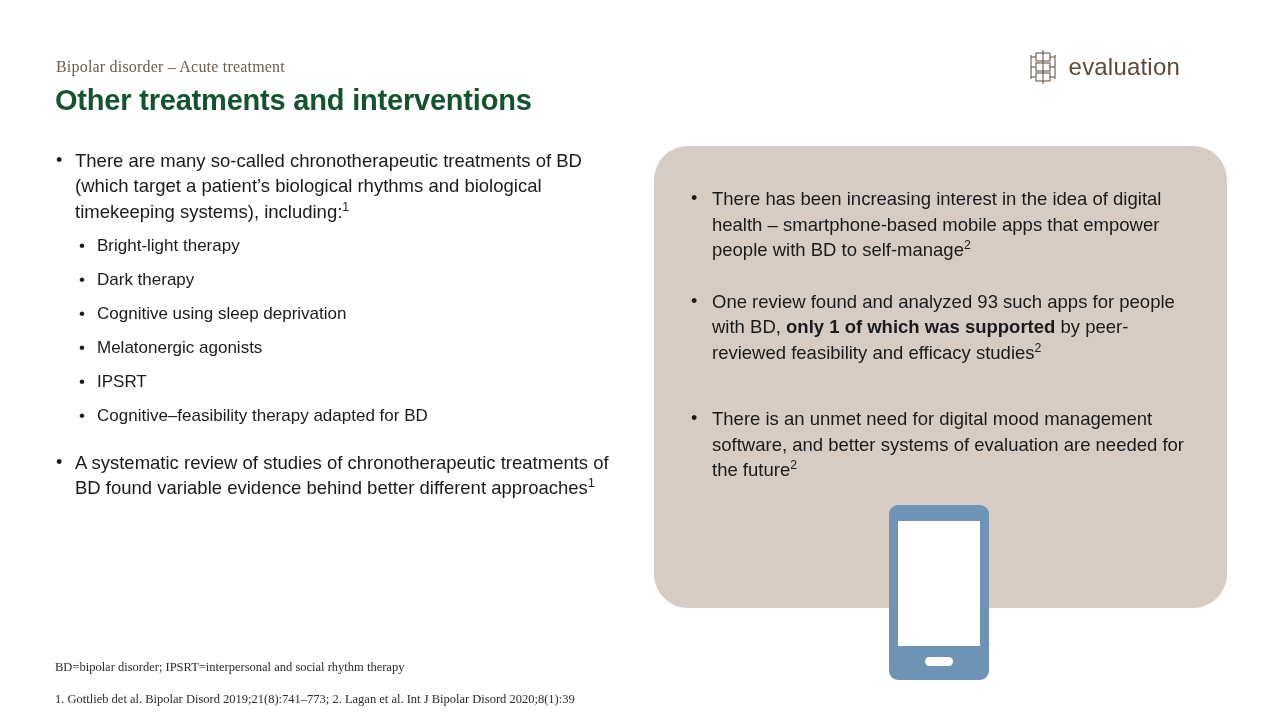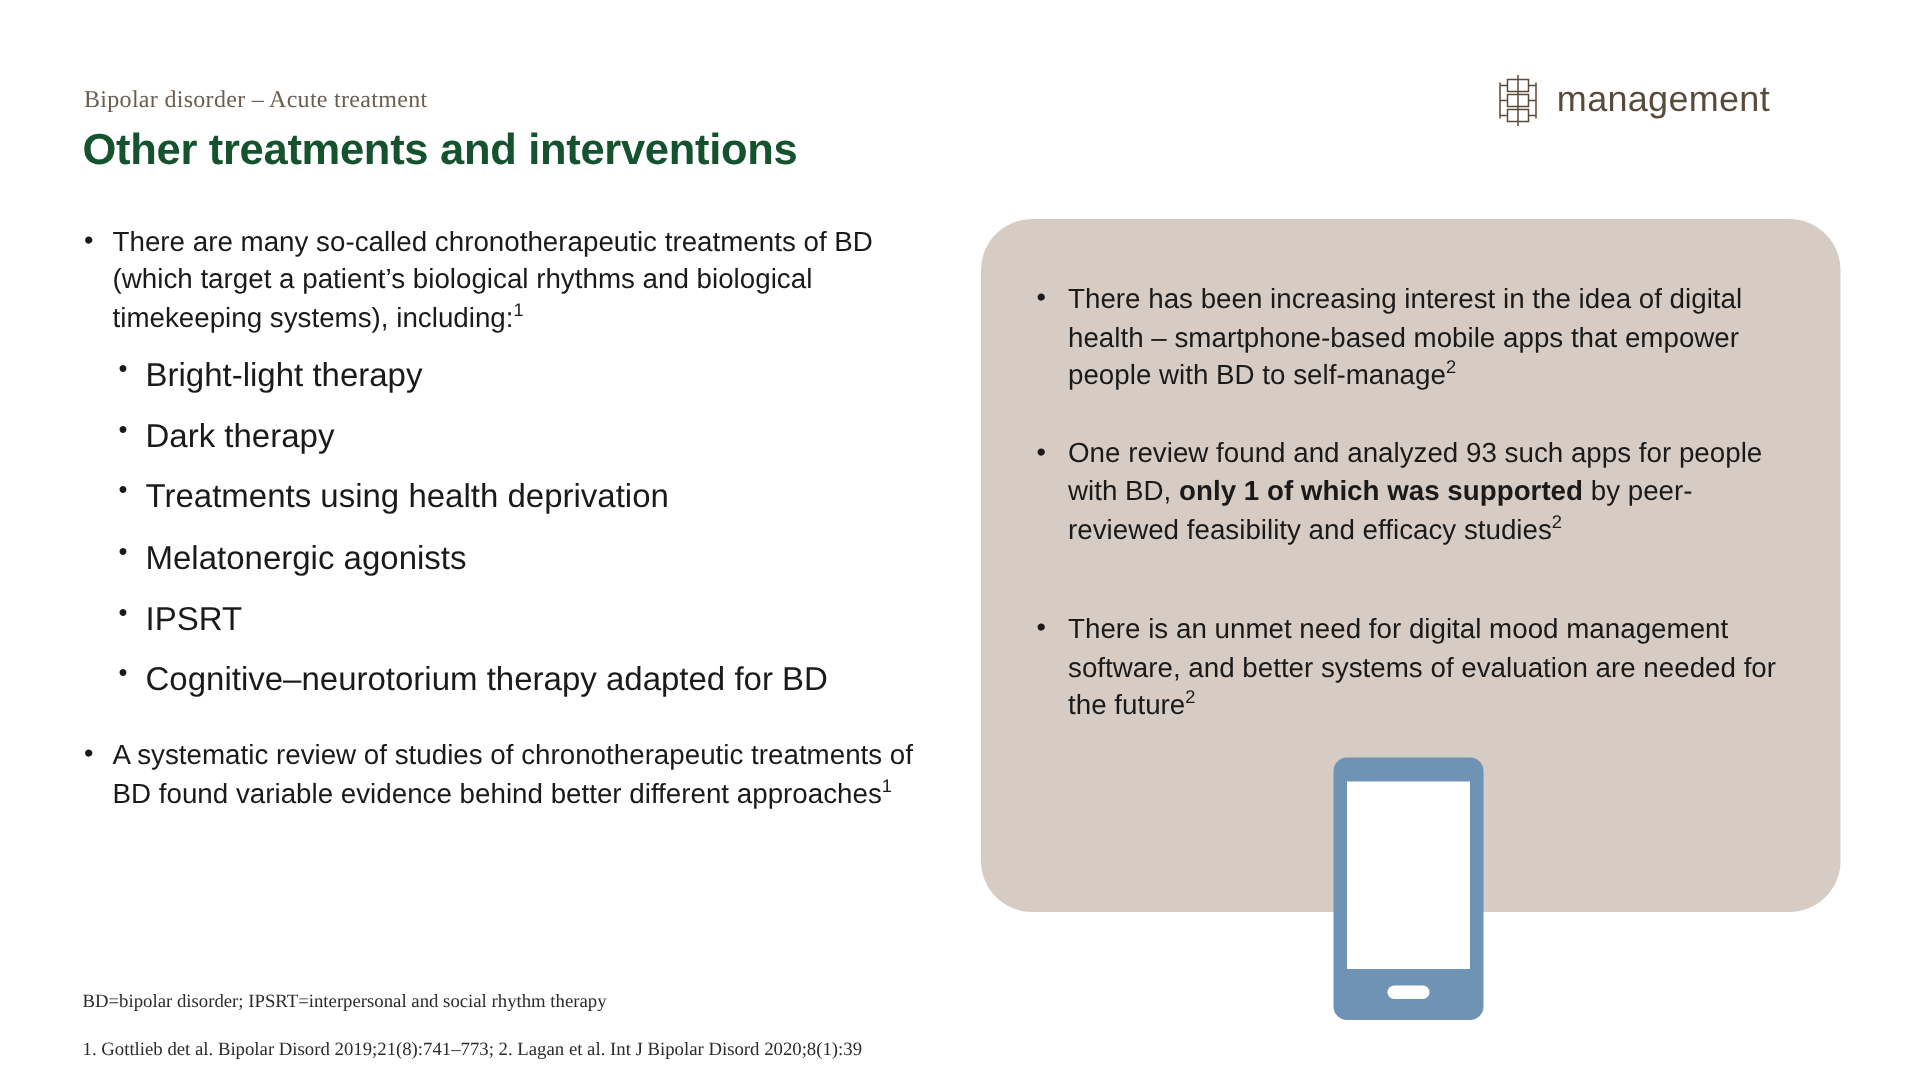--- a/index.html
+++ b/index.html
@@ -82,21 +82,21 @@
     content: "•";
     position: absolute;
     left: 1px;
     top: 0;
     font-size: 18px;
     color: #1a1a1a;
   }
   .bullet-l2 {
     position: relative;
     padding-left: 42px;
-    font-size: 22px;
+    font-size: 17px;
     line-height: 1.35;
     color: #1a1a1a;
     margin-top: 11px;
   }
   .bullet-l2::before {
     content: "•";
     position: absolute;
     left: 24px;
     top: 0;
     font-size: 17px;
@@ -210,46 +210,46 @@
           <line x1="24" y1="7" x2="29" y2="7"></line>
           <line x1="5" y1="17" x2="10" y2="17"></line>
           <line x1="24" y1="17" x2="29" y2="17"></line>
           <line x1="5" y1="27" x2="10" y2="27"></line>
           <line x1="24" y1="27" x2="29" y2="27"></line>
           <line x1="5" y1="5" x2="5" y2="29"></line>
           <line x1="29" y1="5" x2="29" y2="29"></line>
         </g>
       </svg>
     </span>
-    <span class="logo-text">management</span>
+    <span class="logo-text">evaluation</span>
   </div>
 
   <div class="left-col">
 
     <div class="bullet-l1">
       <span>There are many so-called chronotherapeutic treatments of BD (which target a patient’s biological rhythms and biological timekeeping systems), including:</span><sup>1</sup>
     </div>
 
     <div class="bullet-l2">
       <span>Bright-light therapy</span>
     </div>
     <div class="bullet-l2">
       <span>Dark therapy</span>
     </div>
     <div class="bullet-l2">
-      <span>Treatments using health deprivation</span>
+      <span>Cognitive using sleep deprivation</span>
     </div>
     <div class="bullet-l2">
       <span>Melatonergic agonists</span>
     </div>
     <div class="bullet-l2">
       <span>IPSRT</span>
     </div>
     <div class="bullet-l2">
-      <span>Cognitive–neurotorium therapy adapted for BD</span>
+      <span>Cognitive–feasibility therapy adapted for BD</span>
     </div>
 
     <div class="gap-lg"></div>
 
     <div class="bullet-l1">
       <span>A systematic review of studies of chronotherapeutic treatments of BD found variable evidence behind better different approaches</span><sup>1</sup>
     </div>
 
     <div class="gap-md"></div>
 

